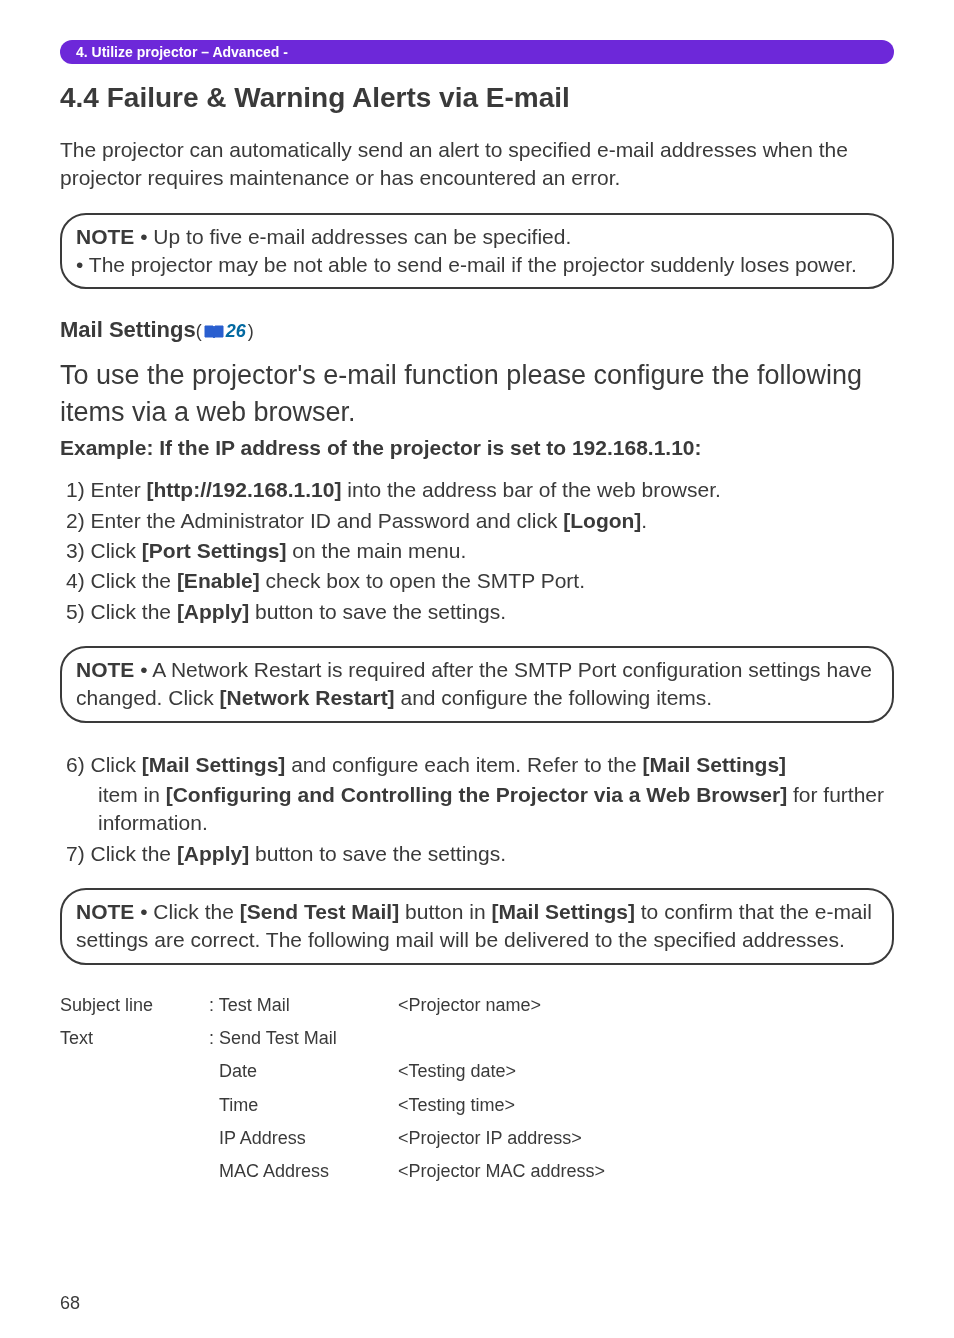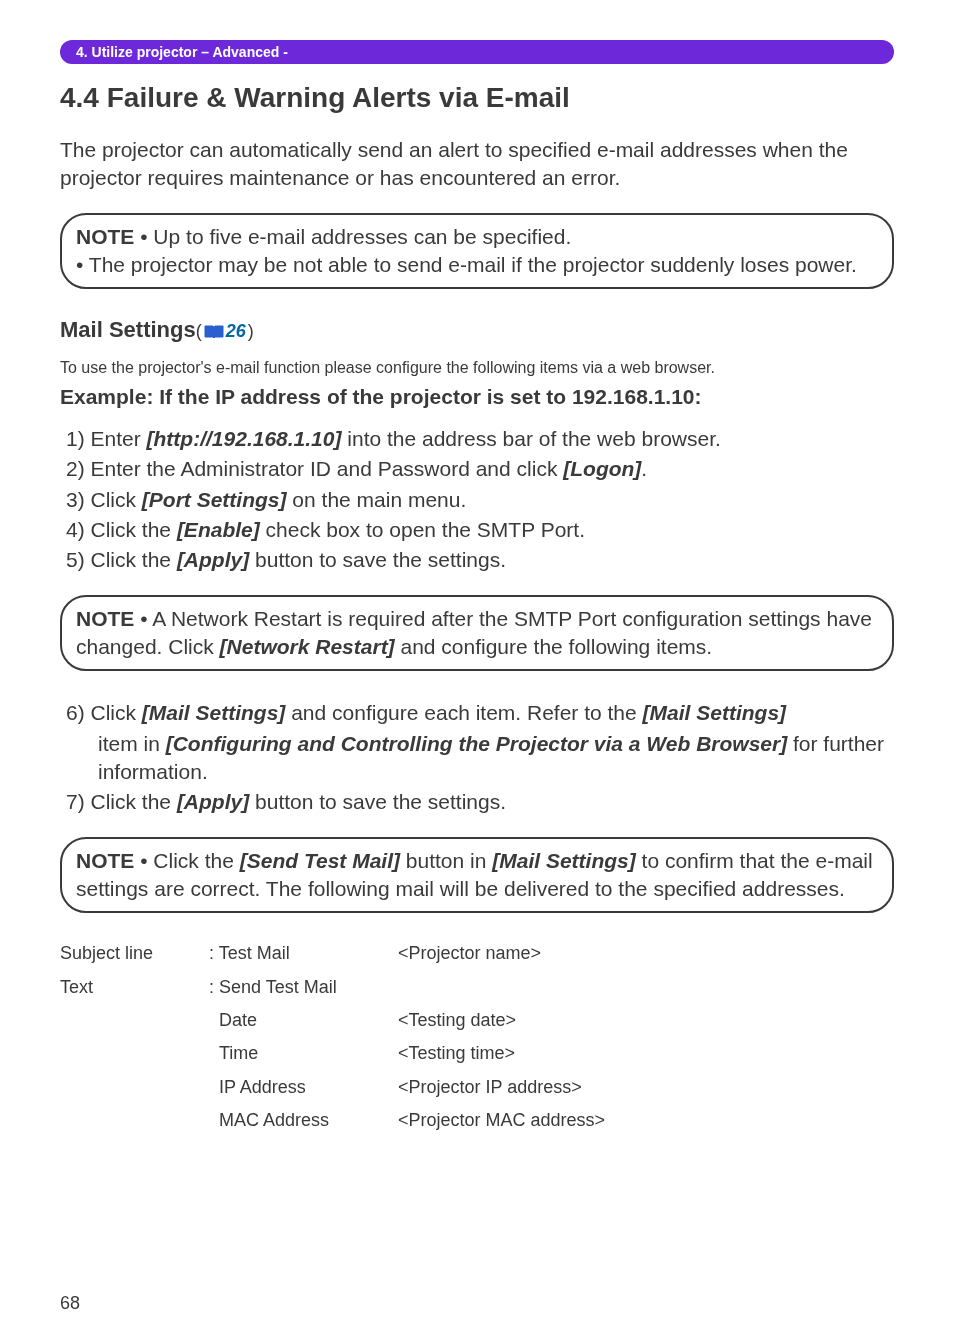--- a/index.html
+++ b/index.html
@@ -37,21 +37,21 @@
     border: 2px solid #3a3a3a;
     border-radius: 26px;
     padding: 8px 14px;
     font-size: 21px;
     line-height: 1.35;
     margin-bottom: 28px;
   }
   .note-label {
     font-weight: 900;
   }
-  .bold { font-weight: bold; font-style: italic; }
+  .bold { font-weight: bold; }
   h2.subsection {
     font-size: 22px;
     font-weight: 900;
     color: #3a3a3a;
     margin-bottom: 14px;
     display: flex;
     align-items: baseline;
   }
   .page-ref {
     font-size: 18px;
@@ -61,21 +61,21 @@
     gap: 2px;
   }
   .book-icon {
     display: inline-block;
     width: 20px;
     height: 14px;
     position: relative;
   }
   .book-icon svg { display: block; }
   .subsection-text {
-    font-size: 16px;
+    font-size: 27px;
     line-height: 1.35;
     margin-bottom: 6px;
   }
   .example-line {
     font-size: 21px;
     font-weight: bold;
     margin-bottom: 16px;
   }
   .step-list {
     font-size: 21px;

